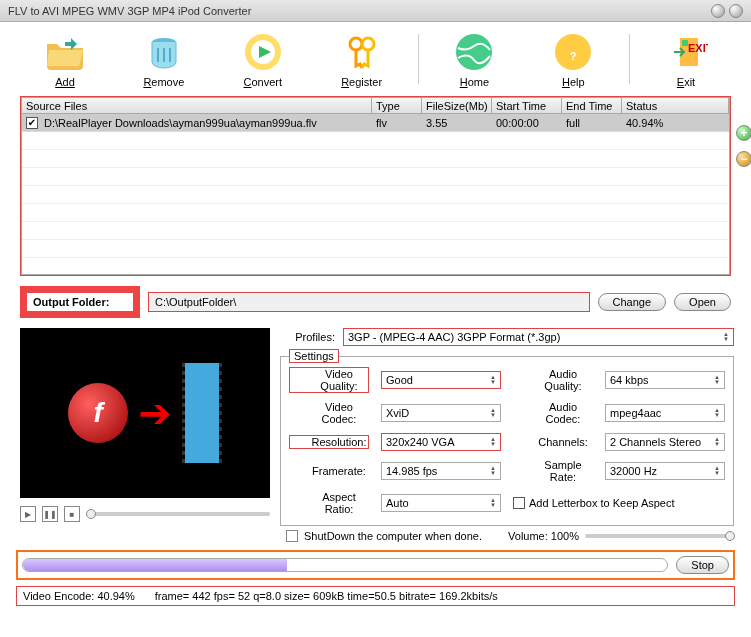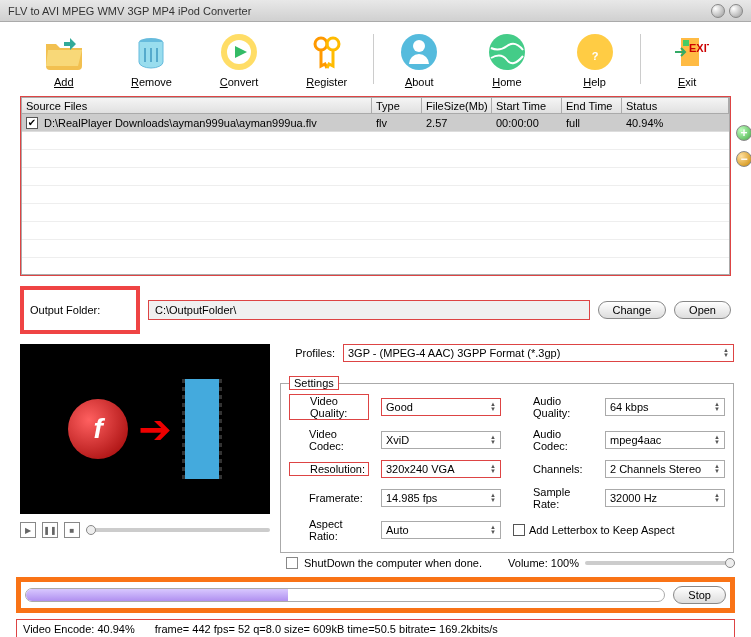--- a/index.html
+++ b/index.html
@@ -33,54 +33,54 @@
 .td-size { flex: 0 0 70px; }
 .td-start { flex: 0 0 70px; }
 .td-end { flex: 0 0 60px; }
 .td-status { flex: 1; }
 .erow { display: flex; height: 18px; border-bottom: 1px solid #eee; }
 .side-btns { position: absolute; right: -22px; top: 28px; display: flex; flex-direction: column; gap: 10px; }
 .side-btn { width: 16px; height: 16px; border-radius: 50%; border: 1px solid #888; text-align: center; line-height: 14px; font-weight: bold; font-size: 12px; }
 .side-add { background: radial-gradient(circle at 30% 30%, #bfffbf, #4a4); color: #fff; }
 .side-del { background: radial-gradient(circle at 30% 30%, #ffe0a0, #c80); color: #fff; }
 .output-row { display: flex; align-items: center; gap: 8px; margin-top: 10px; }
-.output-label { border: 4px solid #ef4444; padding: 14px 6px; width: 120px; }
+.output-label { border: 7px solid #ef4444; padding: 3px 6px; width: 120px; font-weight: bold; }
 .output-path { border: 1px solid #d44; background: #f0f0f0; padding: 3px 6px; flex: 1; }
 .pill-btn { background: linear-gradient(#fff,#ddd); border: 1px solid #888; border-radius: 10px; padding: 2px 14px; cursor: pointer; }
 .lower { display: flex; gap: 10px; margin-top: 10px; }
 .preview-col { width: 250px; }
 .preview-box { width: 250px; height: 170px; background: #000; position: relative; display: flex; align-items: center; justify-content: center; gap: 10px; }
 .flash-disc { width: 60px; height: 60px; border-radius: 50%; background: radial-gradient(circle at 35% 35%, #ff6060, #900); display:flex; align-items:center; justify-content:center; color:#fff; font-size:28px; font-style:italic; font-weight:bold; }
 .arrow { color: #e00; font-size: 40px; }
 .film { width: 40px; height: 100px; background: linear-gradient(90deg,#333 0,#333 3px,#4ad 3px,#4ad 37px,#333 37px,#333 40px); position:relative; }
 .film::before,.film::after{content:"";position:absolute;top:0;bottom:0;width:3px;background-image:linear-gradient(#333 50%,#000 50%);background-size:3px 8px;}
 .film::before{left:0;} .film::after{right:0;}
 .pctrl { display: flex; align-items: center; gap: 6px; margin-top: 8px; }
 .pbtn { width: 16px; height: 16px; border: 1px solid #888; display:flex; align-items:center; justify-content:center; font-size:8px; color:#666; }
 .slider { flex: 1; height: 4px; background: #ccc; position: relative; border-radius: 2px; }
 .slider-thumb { position: absolute; left: 0; top: -3px; width: 10px; height: 10px; border-radius: 50%; background: #eee; border: 1px solid #888; }
 .settings-col { flex: 1; }
-.profiles-row { display: flex; align-items: center; gap: 8px; margin-bottom: 21px; }
+.profiles-row { display: flex; align-items: center; gap: 8px; margin-bottom: 10px; }
 .profiles-label { width: 55px; text-align: right; }
 .select-box { border: 1px solid #d44; background: #fff; padding: 2px 4px; flex: 1; display: flex; justify-content: space-between; align-items: center; }
 .select-nb { border: 1px solid #aaa; background: #fff; padding: 2px 4px; flex: 1; display: flex; justify-content: space-between; align-items: center; }
 .spinner { display: flex; flex-direction: column; font-size: 6px; line-height: 5px; color: #555; }
 .fieldset { border: 1px solid #aaa; padding: 10px 8px; position: relative; }
 .legend { position: absolute; top: -8px; left: 8px; background: #fff; padding: 0 4px; border: 1px solid #d44; font-size: 11px; }
 .setting-grid { display: grid; grid-template-columns: 80px 120px 80px 120px; gap: 8px 12px; align-items: center; }
-.slabel { text-align: left; padding-left: 20px; }
+.slabel { text-align: center; padding-left: 20px; }
 .redbox { border: 1px solid #d44 !important; }
 .chkrow { grid-column: 3 / 5; display: flex; align-items: center; gap: 4px; }
 .bottom { padding: 0 16px; margin-top: 4px; }
 .shut-row { display: flex; align-items: center; gap: 6px; margin-left: 270px; }
 .shut-chk { width: 12px; height: 12px; border: 1px solid #888; }
 .vol { margin-left: auto; }
 .vol-slider { width: 150px; height: 4px; background: #ccc; position: relative; border-radius: 2px; display: inline-block; vertical-align: middle; }
 .vol-thumb { position: absolute; right: 0; top: -3px; width: 10px; height: 10px; border-radius: 50%; background: #eee; border: 1px solid #888; }
-.progress-row { display: flex; align-items: center; gap: 8px; margin-top: 8px; border: 5px solid #f97316; padding: 4px; }
+.progress-row { display: flex; align-items: center; gap: 8px; margin-top: 8px; border: 2px solid #f97316; padding: 4px; }
 .progress-bar { flex: 1; height: 14px; border: 1px solid #aaa; background: #fff; position: relative; border-radius: 7px; overflow: hidden; }
 .progress-fill { position: absolute; left: 0; top: 0; bottom: 0; width: 41%; background: linear-gradient(#d8c8ff,#b090f0); }
 .status-row { display: flex; gap: 20px; margin-top: 6px; border: 1px solid #d44; padding: 3px 6px; }
 .chkbox { width: 12px; height: 12px; border: 1px solid #555; display: inline-flex; align-items: center; justify-content: center; background: #fff; }
 .chkmark { font-size: 10px; line-height: 10px; }
 </style>
 </head>
 <body>
 
 <div class="titlebar">
@@ -127,30 +127,20 @@
         <svg width="44" height="44" viewBox="0 0 44 44">
           <circle cx="16" cy="14" r="6" fill="none" stroke="#f90" stroke-width="3"></circle>
           <path d="M16 20v16l4-2 2 4" stroke="#f90" stroke-width="3" fill="none"></path>
           <circle cx="28" cy="14" r="6" fill="none" stroke="#fb0" stroke-width="3"></circle>
           <path d="M28 20v16l-4-2-2 4" stroke="#fb0" stroke-width="3" fill="none"></path>
         </svg>
       </div>
     <div class="toolbar-label"><span class="u">R</span>egister</div>
   </div>
   <div class="toolbar-sep"></div>
-  <div class="toolbar-item">
-    <div class="toolbar-icon">
-        <svg width="44" height="44" viewBox="0 0 44 44">
-          <circle cx="22" cy="22" r="18" fill="#5bd"></circle>
-          <circle cx="22" cy="16" r="6" fill="#fff"></circle>
-          <path d="M12 34a10 10 0 0 1 20 0z" fill="#fff"></path>
-        </svg>
-      </div>
-    <div class="toolbar-label"><span class="u">A</span>bout</div>
-  </div>
   <div class="toolbar-item">
     <div class="toolbar-icon">
         <svg width="44" height="44" viewBox="0 0 44 44">
           <circle cx="22" cy="22" r="18" fill="#4c8"></circle>
           <path d="M6 18q8 4 16-2t16 4M6 28q10-6 16 2t16-4" stroke="#fff" stroke-width="2" fill="none"></path>
         </svg>
       </div>
     <div class="toolbar-label"><span class="u">H</span>ome</div>
   </div>
   <div class="toolbar-item">
@@ -190,21 +180,21 @@
         <div class="th th-start">Start Time</div>
         <div class="th th-end">End Time</div>
         <div class="th th-status">Status</div>
       </div>
       <div class="trow">
         <div class="td td-chk"><span class="chkbox">
               <span class="chkmark">✔</span>
             </span></div>
         <div class="td td-src">D:\RealPlayer Downloads\ayman999ua\ayman999ua.flv</div>
         <div class="td td-type">flv</div>
-        <div class="td td-size">2.57</div>
+        <div class="td td-size">3.55</div>
         <div class="td td-start">00:00:00</div>
         <div class="td td-end">full</div>
         <div class="td td-status">40.94%</div>
       </div>
       <div class="erow"></div>
         <div class="erow"></div>
         <div class="erow"></div>
         <div class="erow"></div>
         <div class="erow"></div>
         <div class="erow"></div>

